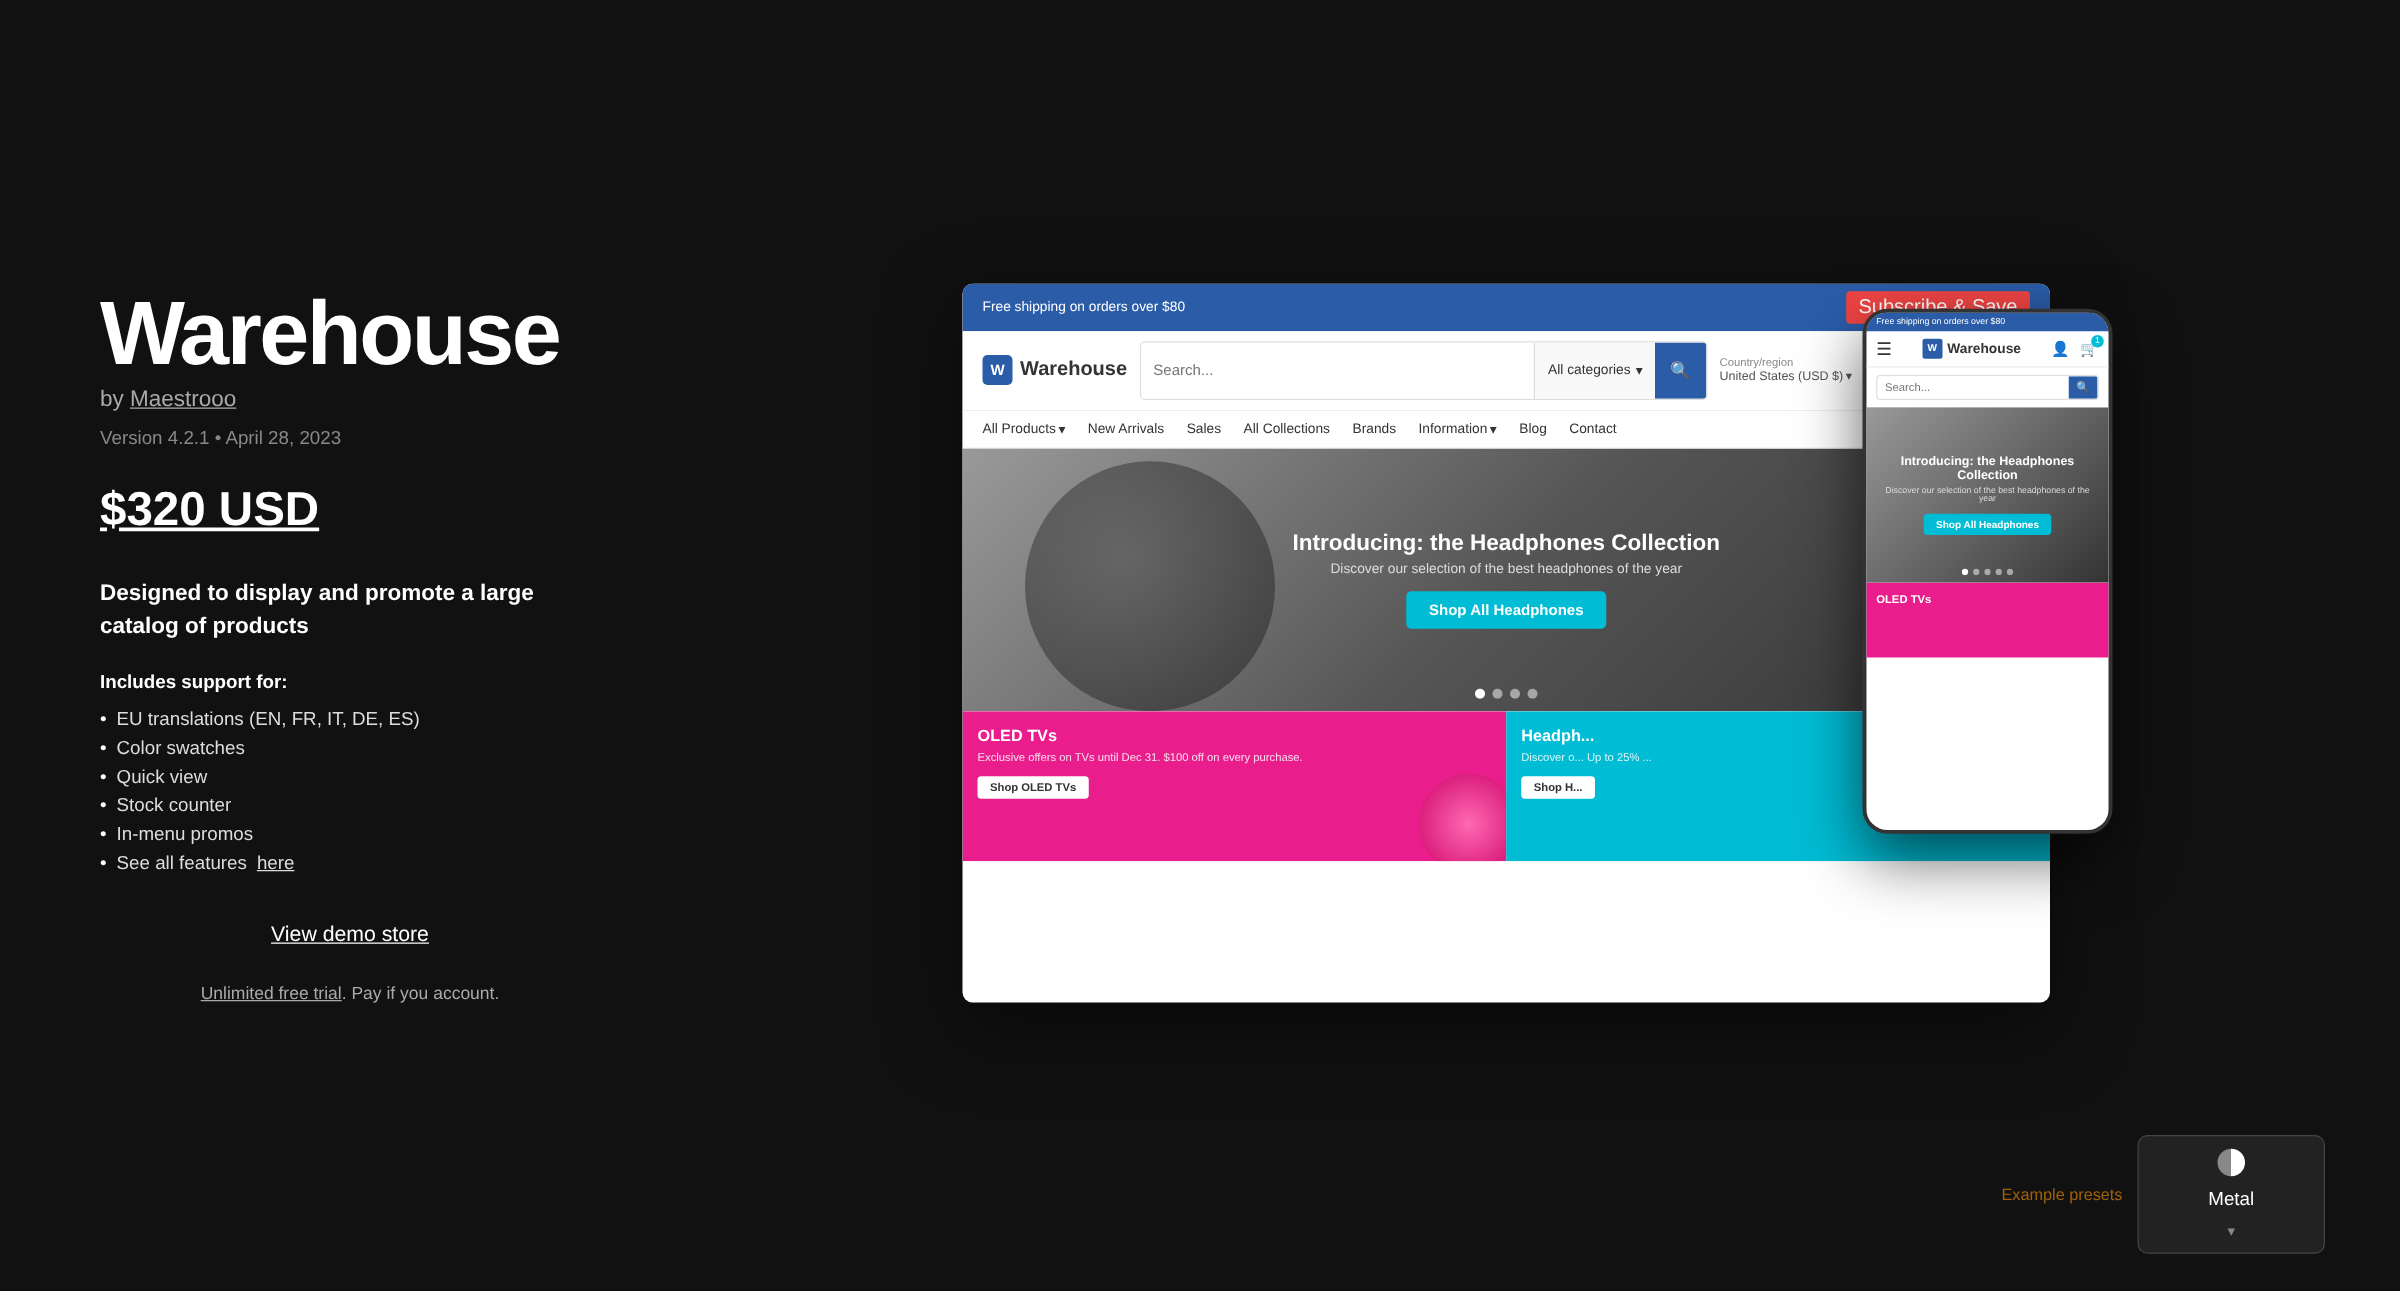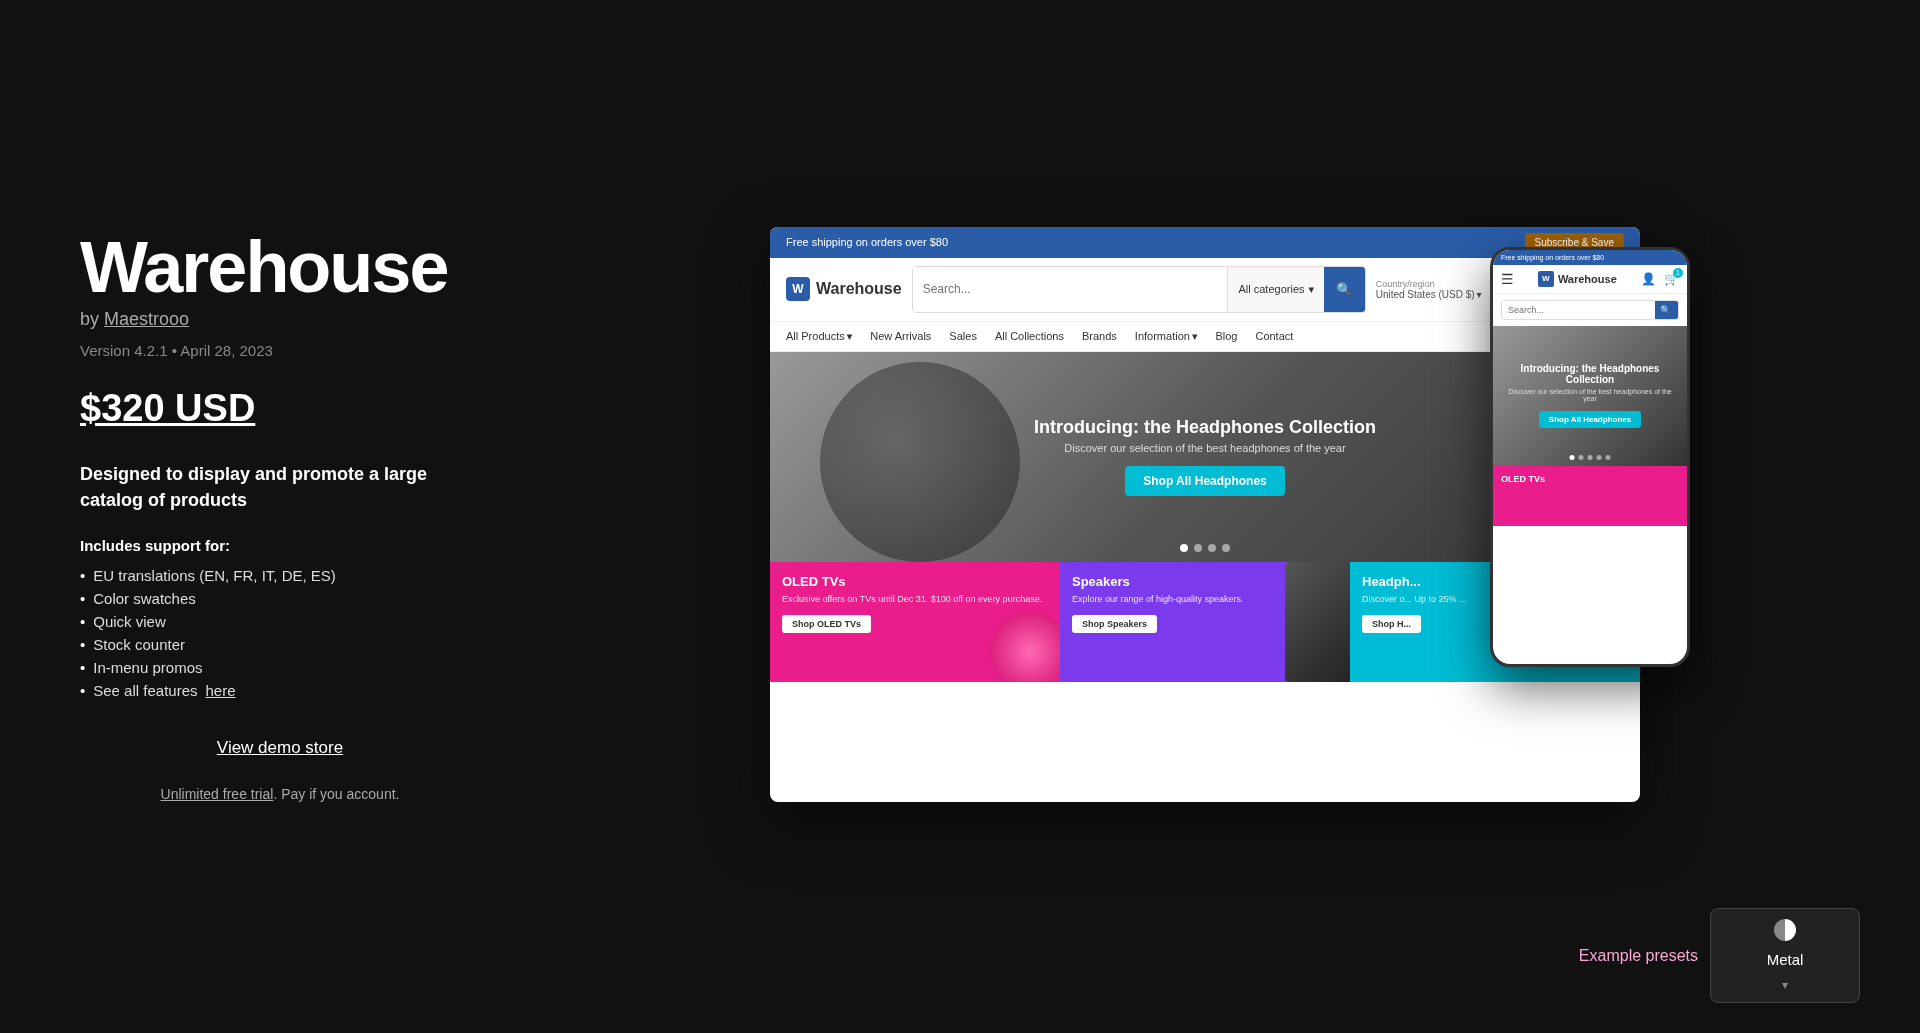--- a/index.html
+++ b/index.html
@@ -157,26 +157,26 @@
     .store-topbar {
       background: #2a5ca8;
       color: #fff;
       font-size: 11px;
       padding: 6px 16px;
       display: flex;
       align-items: center;
       justify-content: space-between;
     }
     .subscribe-btn {
-      background: #a16207;
+      background: #ef4444;
       color: #fff;
       border: none;
       border-radius: 3px;
       padding: 4px 10px;
-      font-size: 10px;
+      font-size: 16px;
       cursor: pointer;
       display: flex;
       align-items: center;
       gap: 4px;
     }
 
     
     .store-header {
       background: #fff;
       padding: 8px 16px;
@@ -561,22 +561,22 @@
     
     .bottom-bar {
       position: absolute;
       bottom: 30px;
       right: 60px;
       display: flex;
       align-items: center;
       gap: 12px;
     }
     .example-presets-label {
-      font-size: 16px;
-      color: #f9a8d4;
+      font-size: 13px;
+      color: #a16207;
     }
     .preset-dropdown {
       background: #222;
       border: 1px solid #444;
       border-radius: 8px;
       padding: 10px 18px;
       display: flex;
       align-items: center;
       gap: 10px;
       cursor: pointer;
@@ -715,26 +715,20 @@
         </div>
       </div>
 
       <div class="product-cards">
         <div class="product-card card-pink">
           <div class="card-title">OLED TVs</div>
           <div class="card-sub">Exclusive offers on TVs until Dec 31. $100 off on every purchase.</div>
           <button class="card-shop-btn">Shop OLED TVs</button>
           <div class="flower-shape"></div>
         </div>
-        <div class="product-card card-purple">
-          <div class="card-title">Speakers</div>
-          <div class="card-sub">Explore our range of high-quality speakers.</div>
-          <button class="card-shop-btn">Shop Speakers</button>
-          <div class="speaker-shape"></div>
-        </div>
         <div class="product-card card-cyan">
           <div class="card-title">Headph...</div>
           <div class="card-sub">Discover o... Up to 25% ...</div>
           <button class="card-shop-btn">Shop H...</button>
         </div>
       </div>
     </div>
 
     <div class="mobile-preview">
       <div class="mobile-screen">

